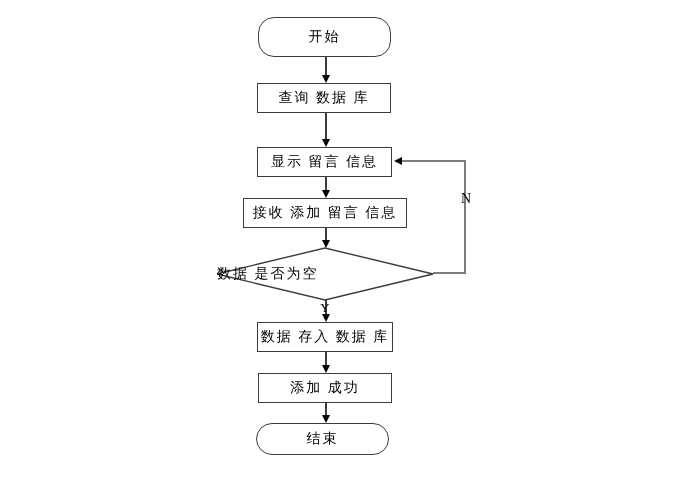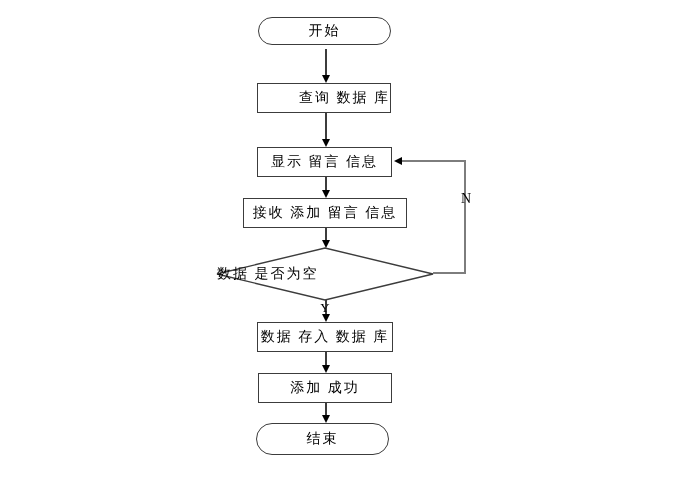--- a/index.html
+++ b/index.html
@@ -118,25 +118,25 @@
       <path d="M326 352 V365" stroke="#3c3c3c" stroke-width="1.4" fill="none"></path>
       <polygon points="322,365 330,365 326,373" fill="#000000" shape-rendering="auto"></polygon>
     </g>
 
     <g>
       <path d="M326 403 V415" stroke="#3c3c3c" stroke-width="1.4" fill="none"></path>
       <polygon points="322,415 330,415 326,423" fill="#000000" shape-rendering="auto"></polygon>
     </g>
   </svg>
 
-  <div class="node terminator" style="left:258px; top:17px; width:133px; height:28px;">
+  <div class="node terminator" style="left:258px; top:17px; width:133px; height:40px;">
     <span>开始</span>
   </div>
 
-  <div class="node" style="left:257px; top:83px; width:134px; height:30px;justify-content:flex-end;">
+  <div class="node" style="left:257px; top:83px; width:134px; height:30px;">
     <span>查询 数据 库</span>
   </div>
 
   <div class="node" style="left:257px; top:147px; width:135px; height:30px;">
     <span>显示 留言 信息</span>
   </div>
 
   <div class="node" style="left:243px; top:198px; width:164px; height:30px;">
     <span>接收 添加 留言 信息</span>
   </div>

